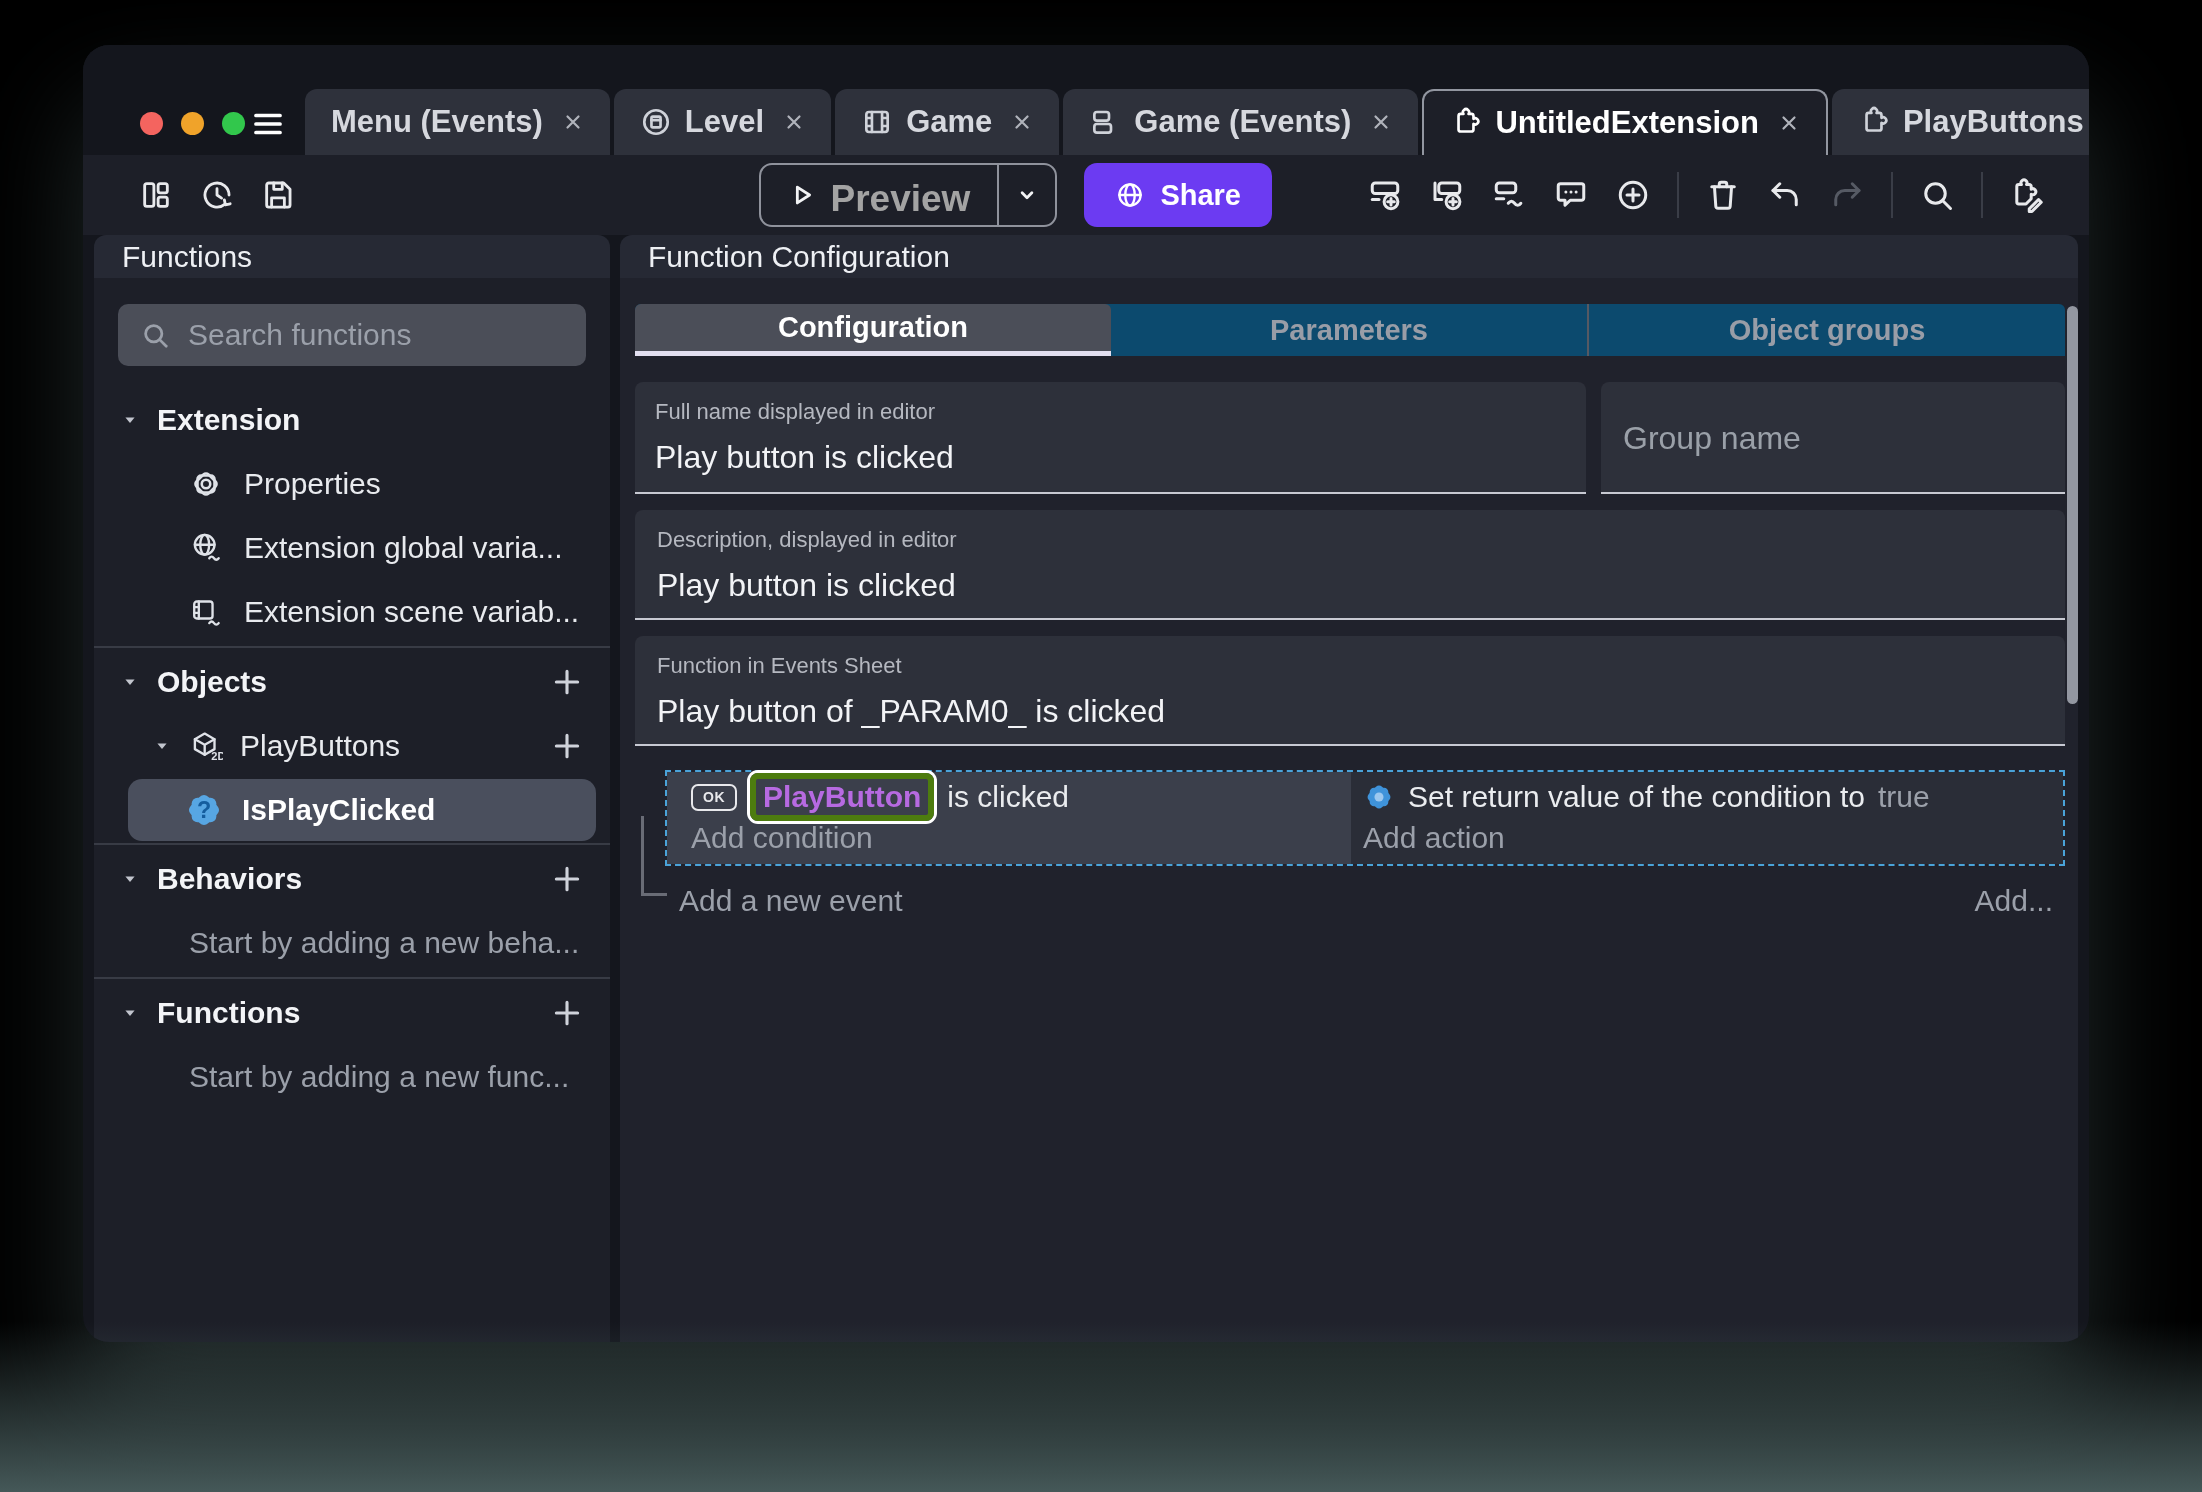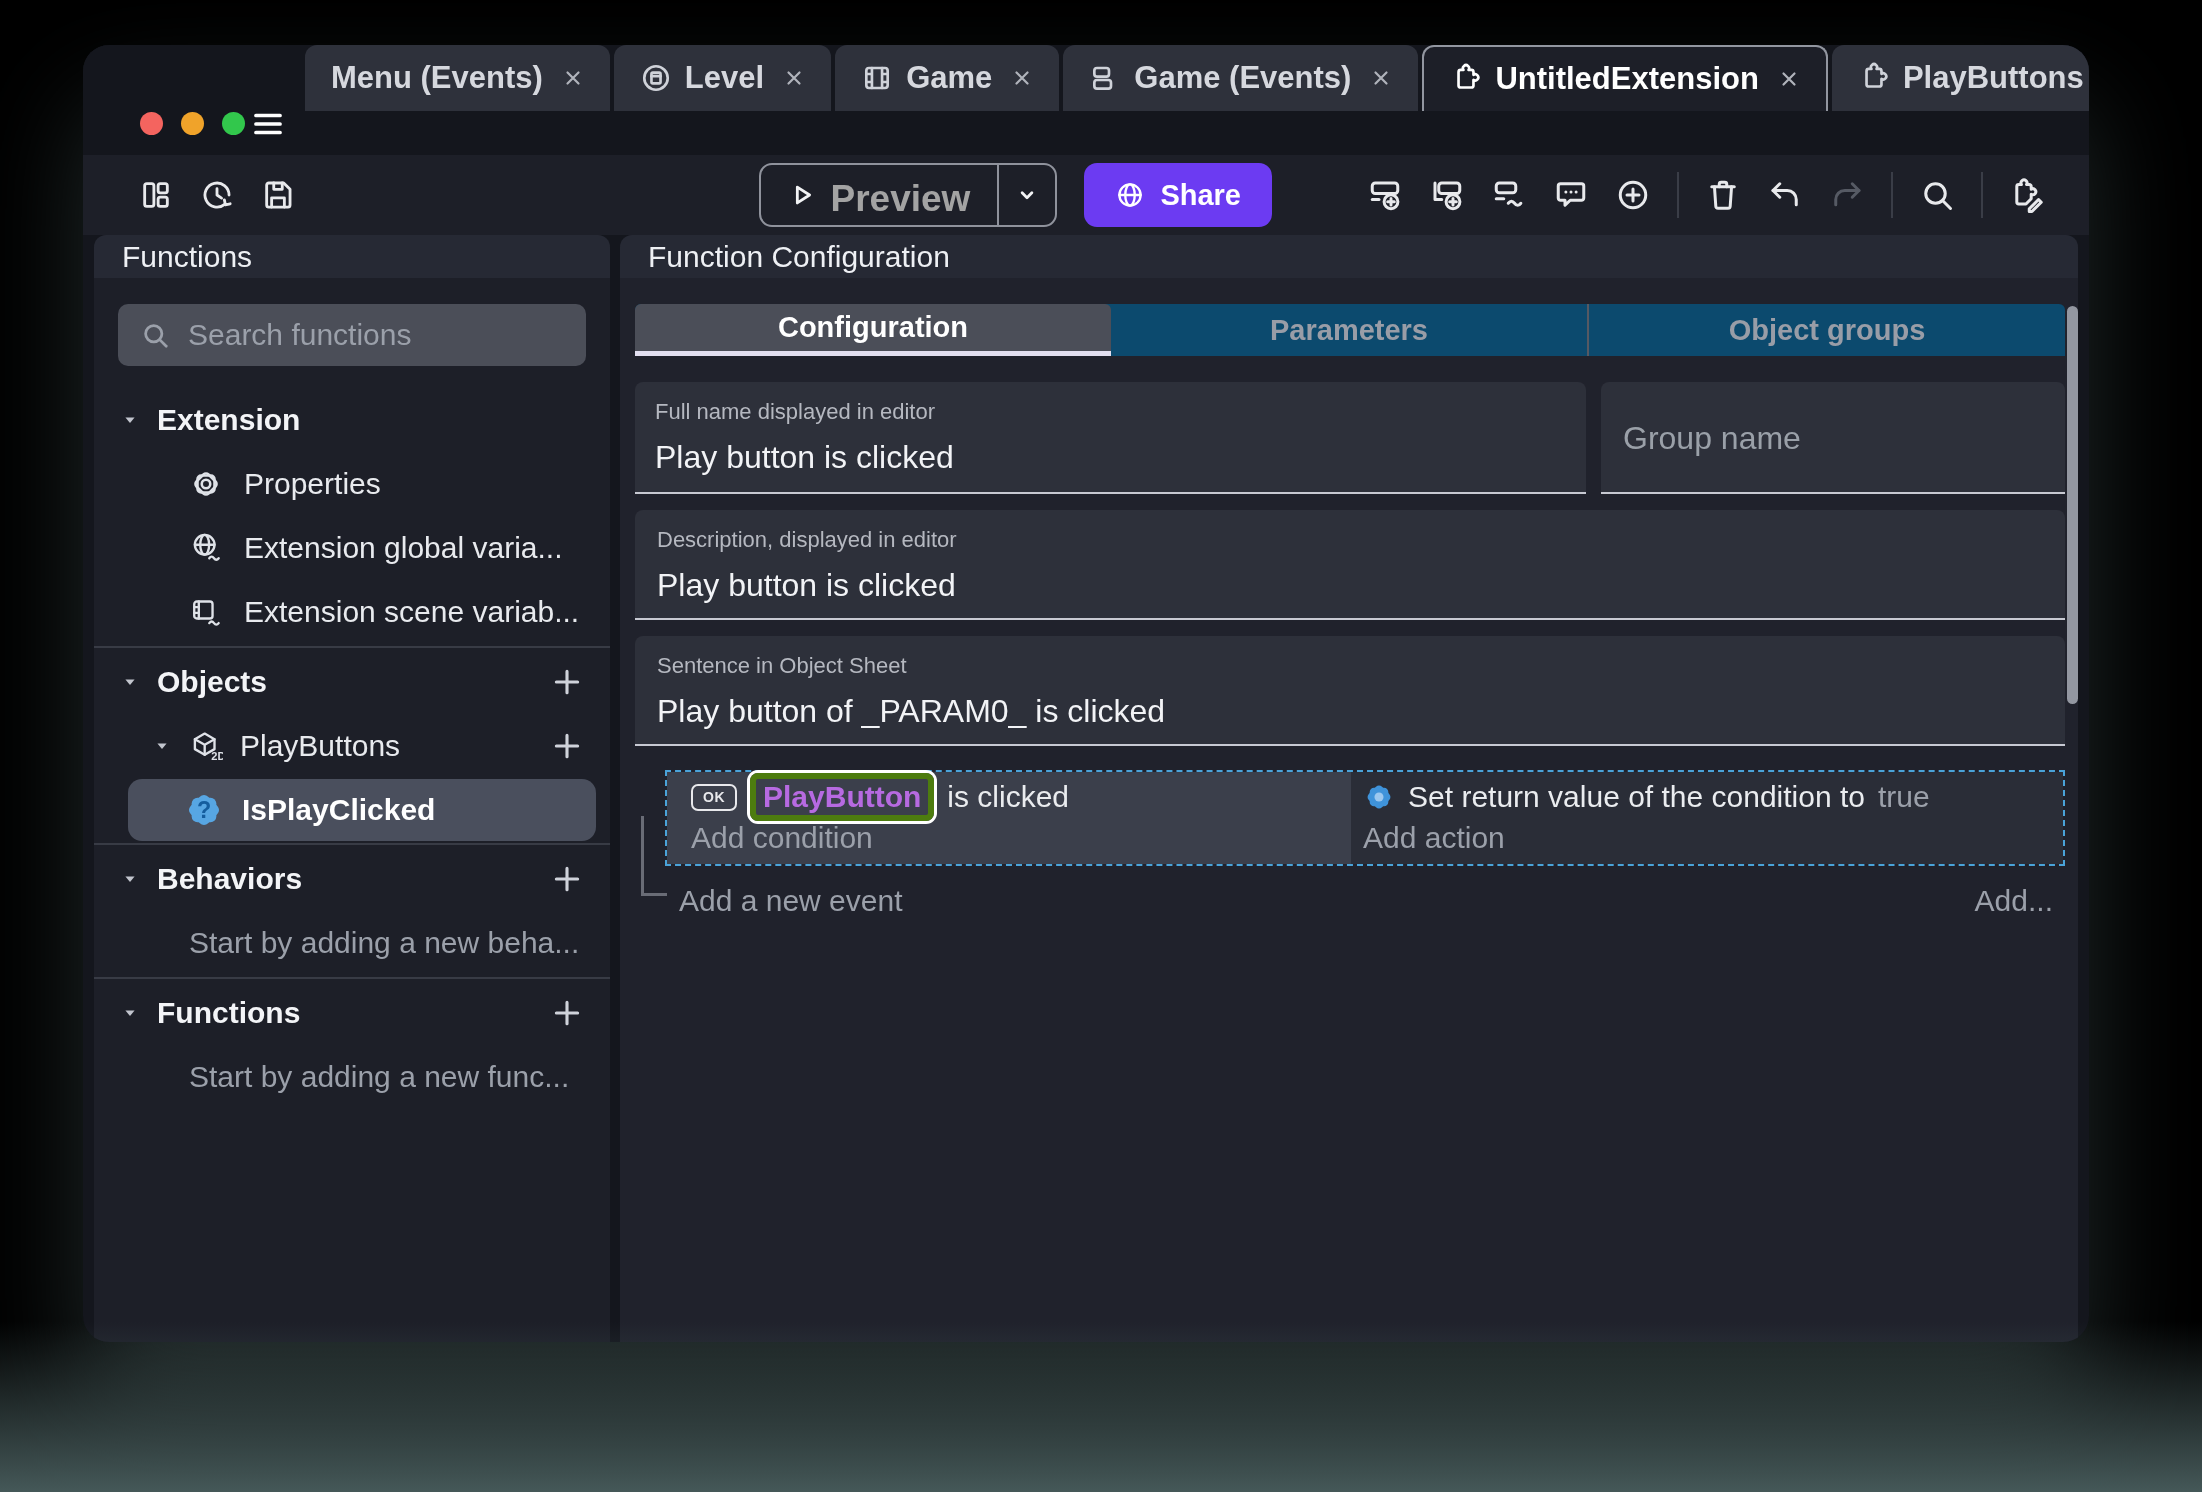--- a/index.html
+++ b/index.html
@@ -20,21 +20,21 @@
   svg .fillpart, svg.fillonly { fill: currentColor; stroke: none; }
 
   .win {
     position: absolute; left: 83px; top: 45px; width: 2006px; height: 1297px;
     background: #14161d; border-radius: 26px; overflow: hidden;
     display: flex; flex-direction: column;
     box-shadow: 0 60px 110px rgba(70,92,92,.45);
   }
 
   
-  .tabbar { height: 110px; flex: none; position: relative; display: flex; padding-left: 222px; background: #14161d; }
+  .tabbar { height: 110px; flex: none; position: relative; display: flex; align-items: flex-end; padding-left: 222px; background: #14161d; }
   .traffic { position: absolute; left: 57px; top: 67px; display: flex; gap: 18px; }
   .light { width: 23px; height: 23px; border-radius: 50%; }
   .hamburger { position: absolute; left: 166px; top: 62px; width: 38px; height: 34px; color: #fff; }
   .hamburger svg { width: 38px; height: 34px; stroke-width: 2.6; }
   .tab {
     height: 66px; display: flex; align-items: center; gap: 13px; padding: 0 26px;
     background: #2e313b; border-radius: 12px 12px 0 0; margin-right: 4px;
     color: #d6d8de; font-size: 31px; font-weight: 600; cursor: pointer; flex: none;
   }
   .tab .tabicon { width: 32px; height: 32px; color: #cfd2d9; flex: none; }
@@ -496,21 +496,21 @@
             <input class="group-input" type="text" placeholder="Group name" style="">
           </div>
         </div>
 
         <div class="field field-wide">
           <div class="field-label">Description, displayed in editor</div>
           <div class="field-value">Play button is clicked</div>
         </div>
 
         <div class="field field-wide">
-          <div class="field-label">Sentence in Object Sheet</div>
+          <div class="field-label">Function in Events Sheet</div>
           <div class="field-value">Play button of _PARAM0_ is clicked</div>
         </div>
 
         <div class="events">
           <div class="event">
             <div class="conds">
               <div class="ev-line">
                 <span class="ok-icon">
                     <span>OK</span>
                   </span>

